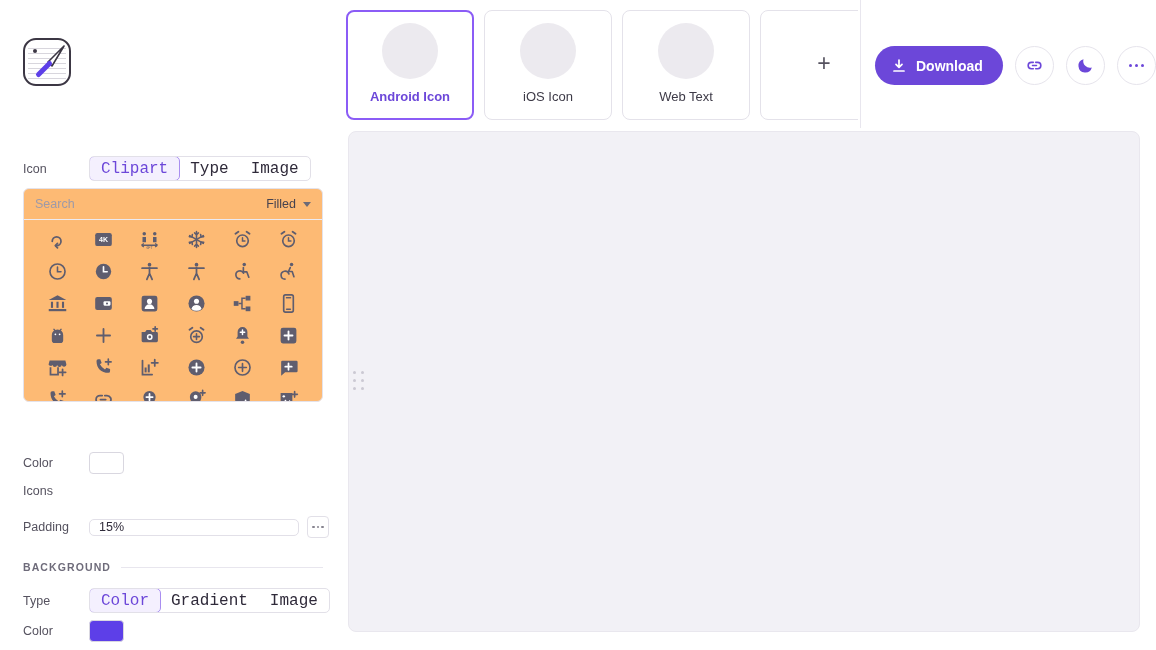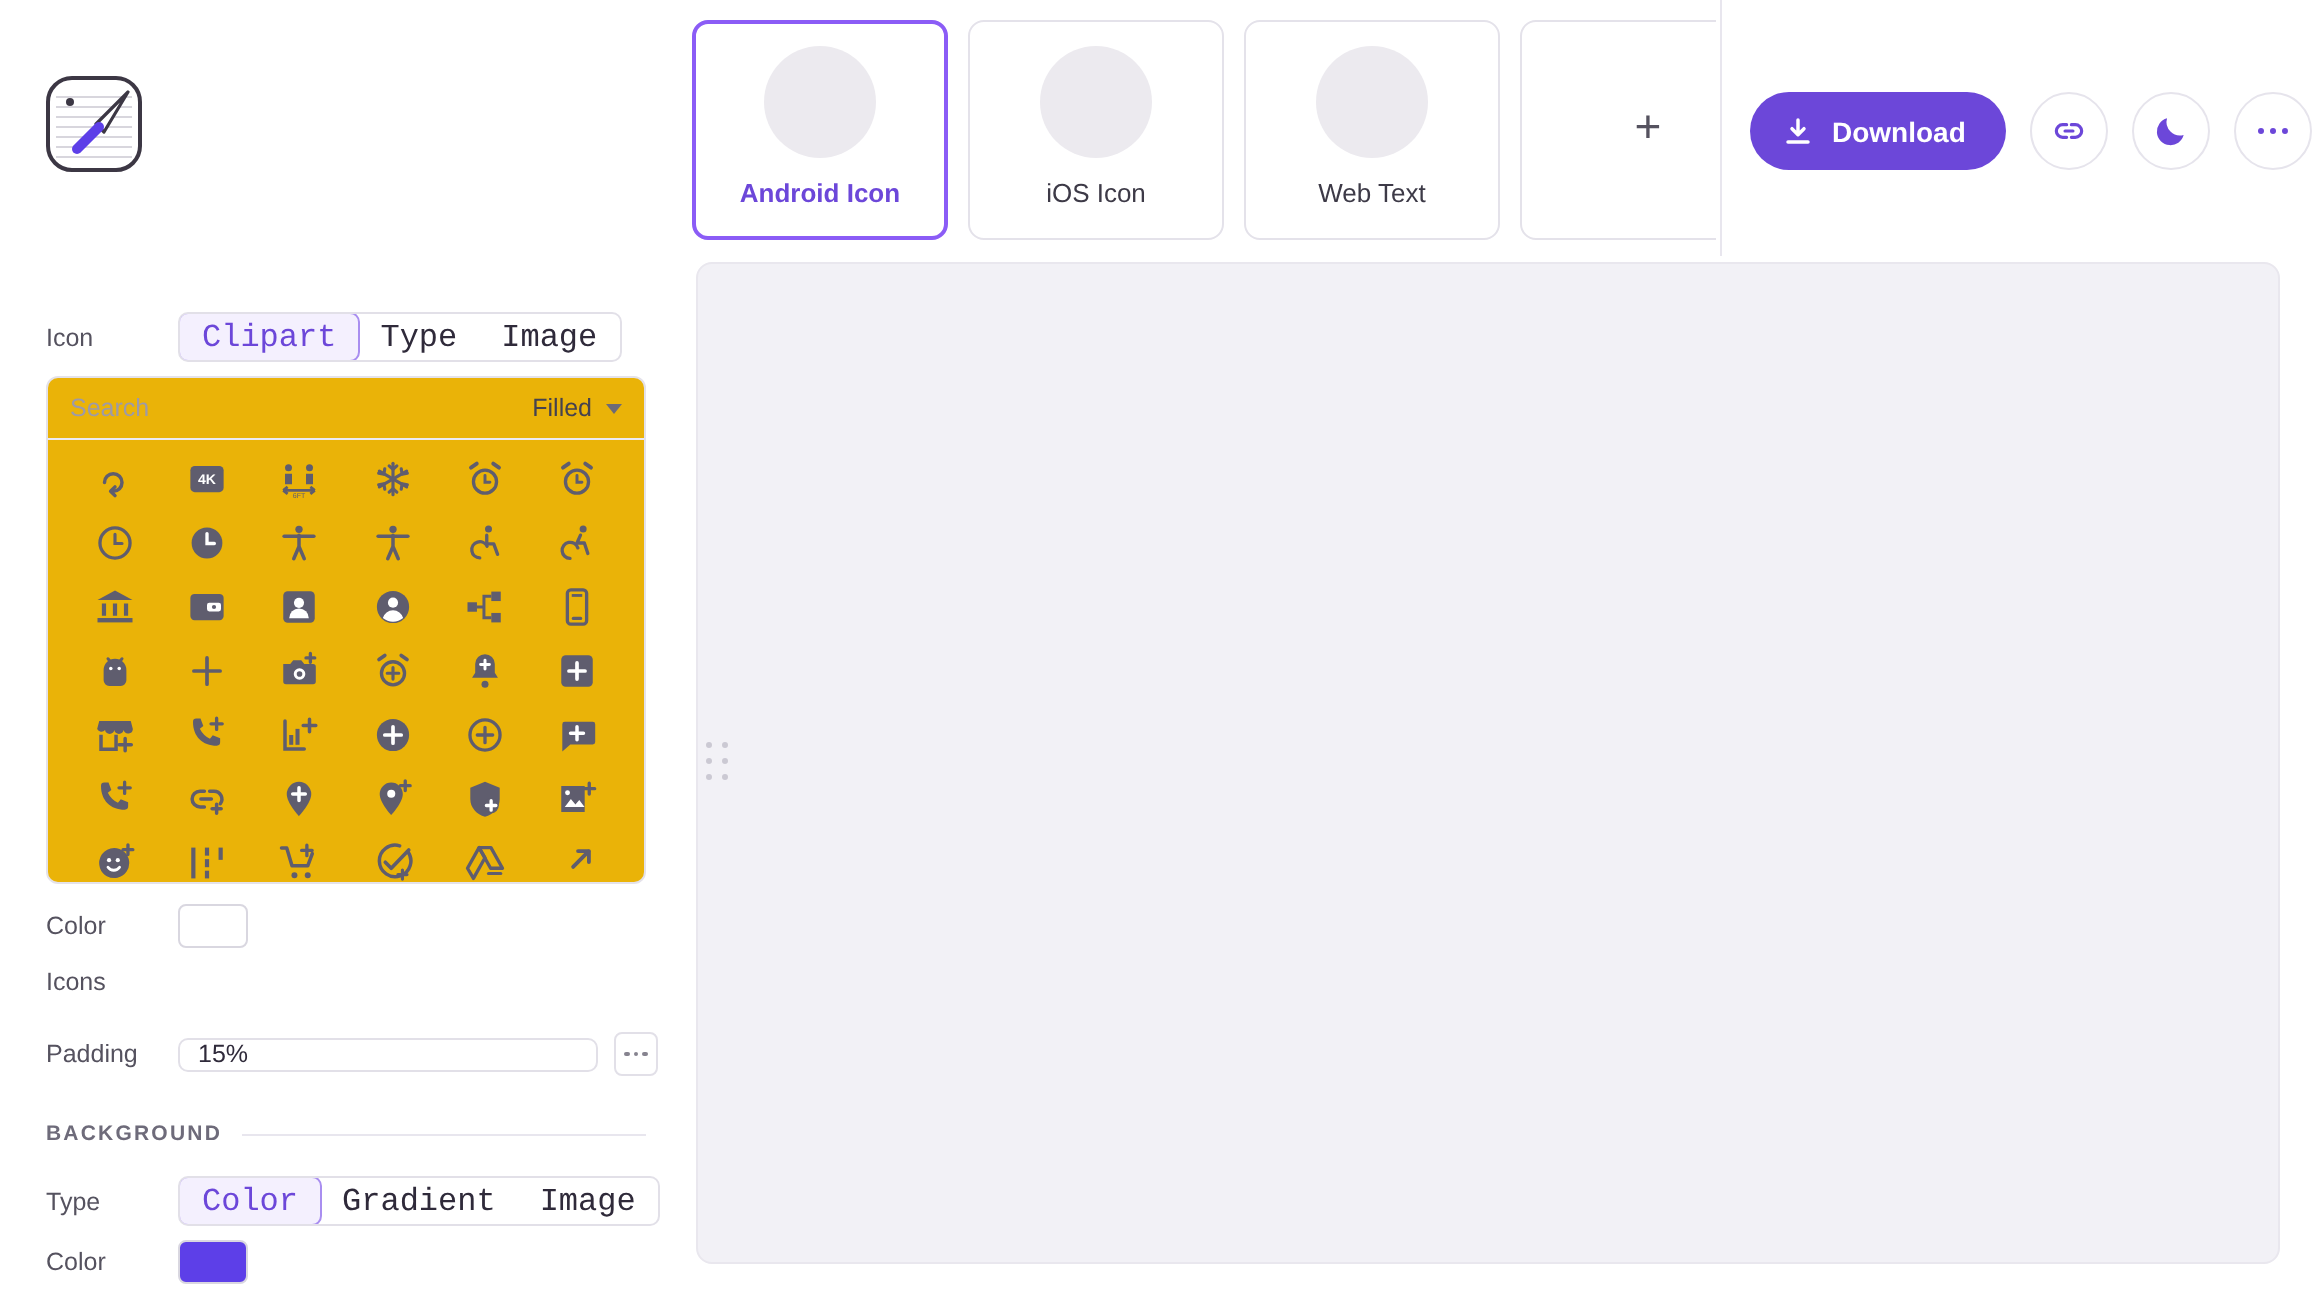--- a/index.html
+++ b/index.html
@@ -59,23 +59,23 @@
   }
   .seg.active {
     color: #6c47d9; background: #f4f0fe;
     border: 1px solid #a98ef0; border-radius: 5px; margin: -1px;
     height: calc(100% + 2px);
   }
 
   
   #clipart-box {
     position: absolute; left: 23px; top: 188px;
-    width: 300px; height: 254px;
+    width: 300px; height: 214px;
     border: 1px solid #e4e2ea; border-radius: 6px;
-    background: #eab308; overflow: hidden;
+    background: #fdba74; overflow: hidden;
   }
   #clipart-search-row {
     height: 31px; display: flex; align-items: center;
     border-bottom: 1px solid #eceaf1; padding: 0 11px;
   }
   #search-input {
     border: none; outline: none; flex: 1;
     font-size: 12.5px; color: #2f2a3a; font-family: inherit;
     background: transparent; padding: 0;
   }

